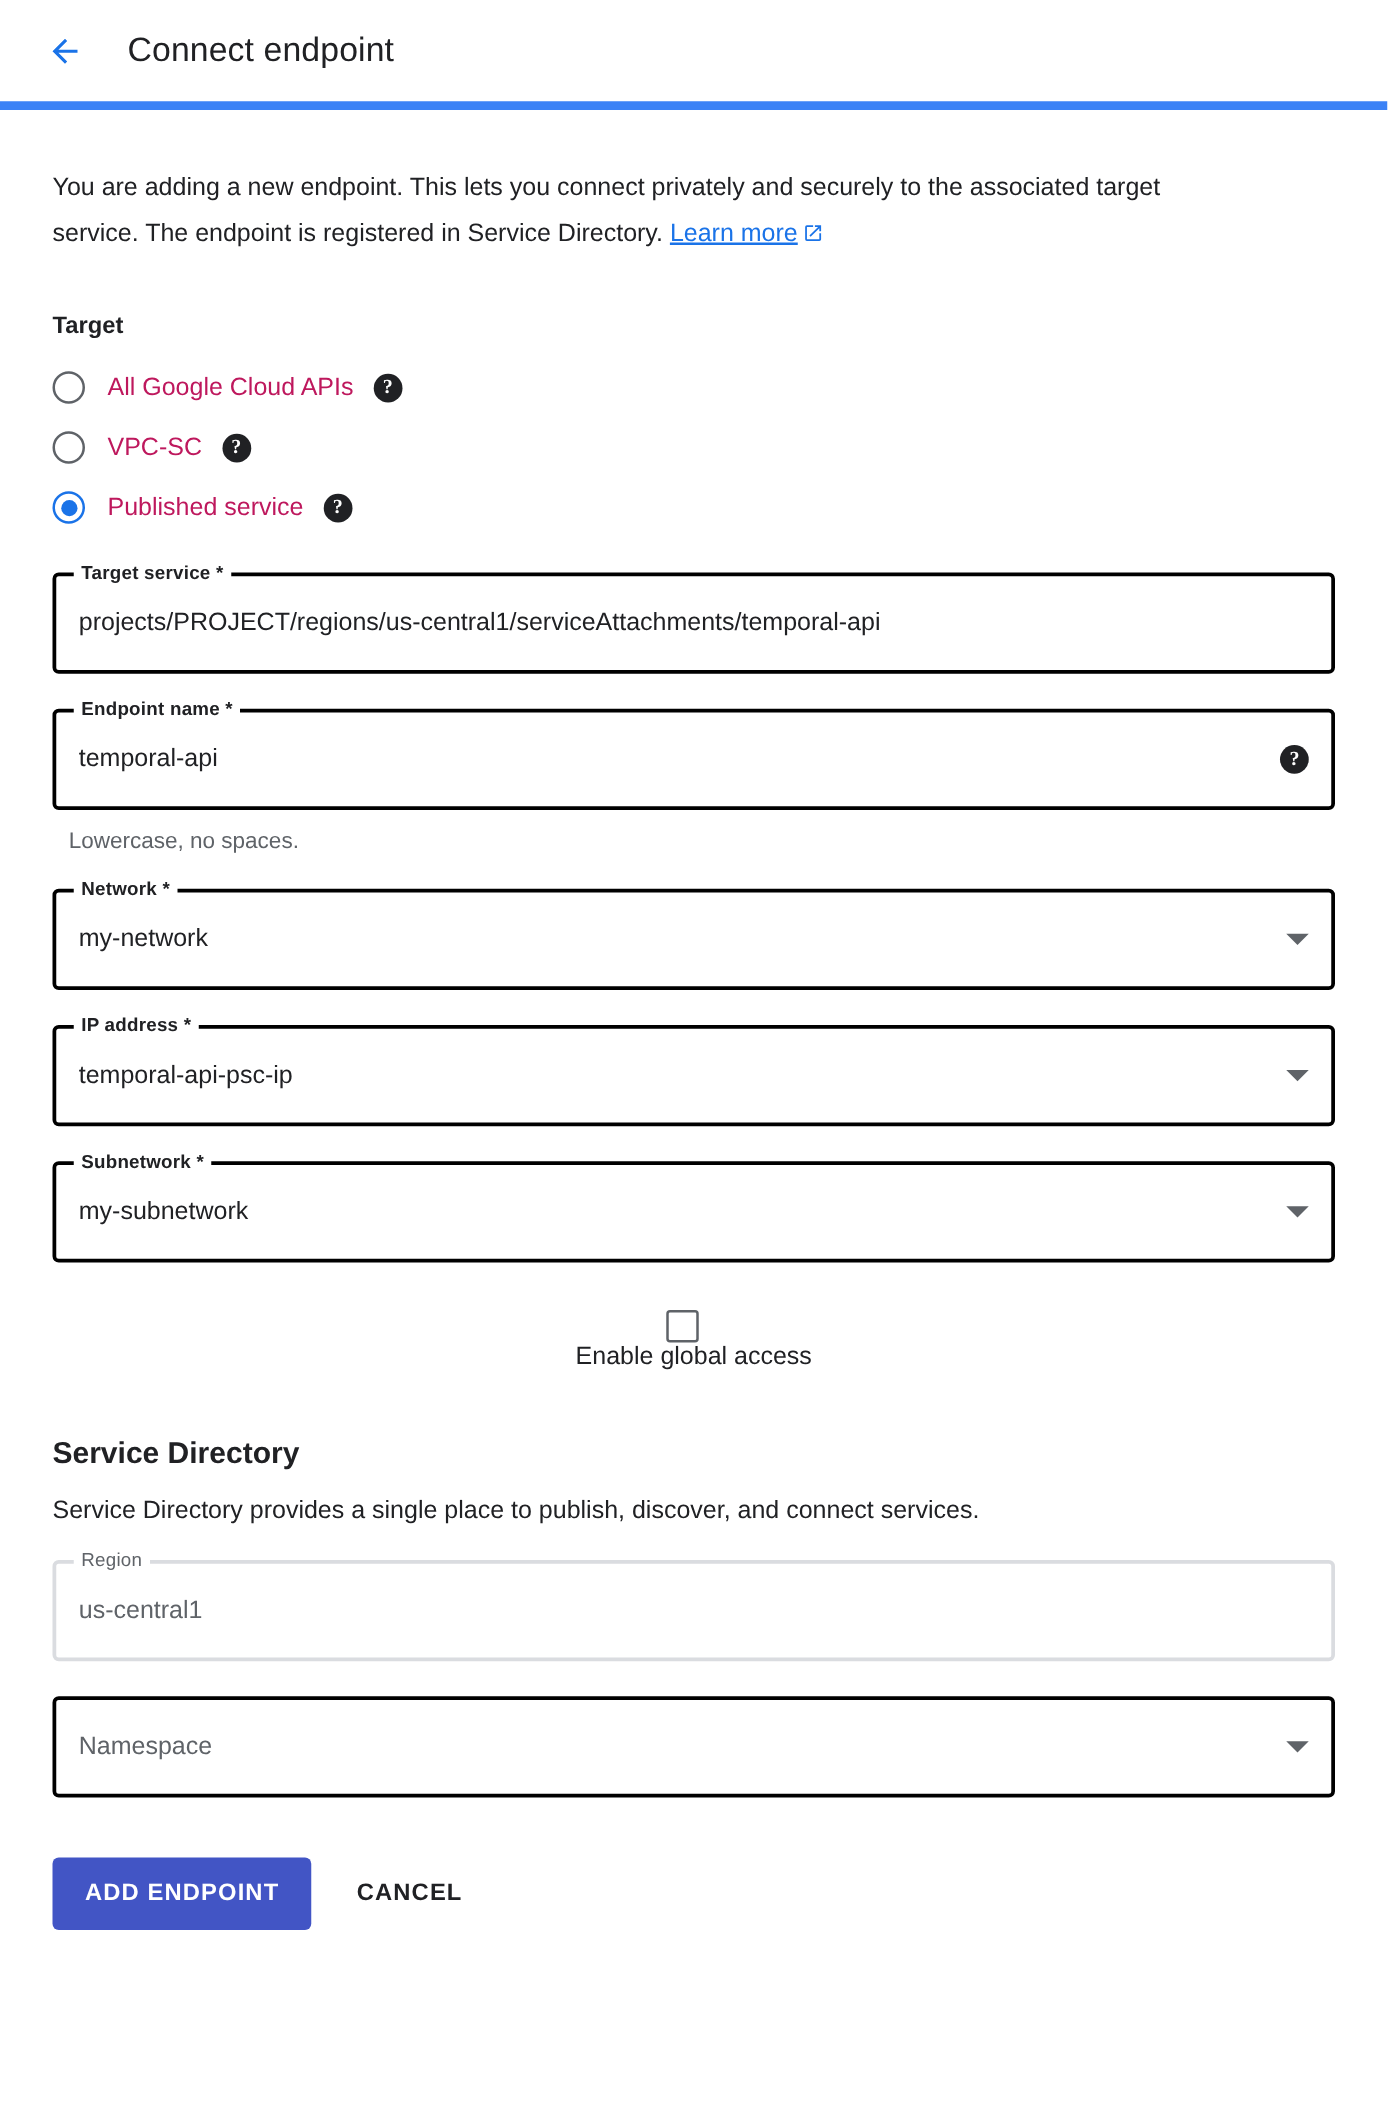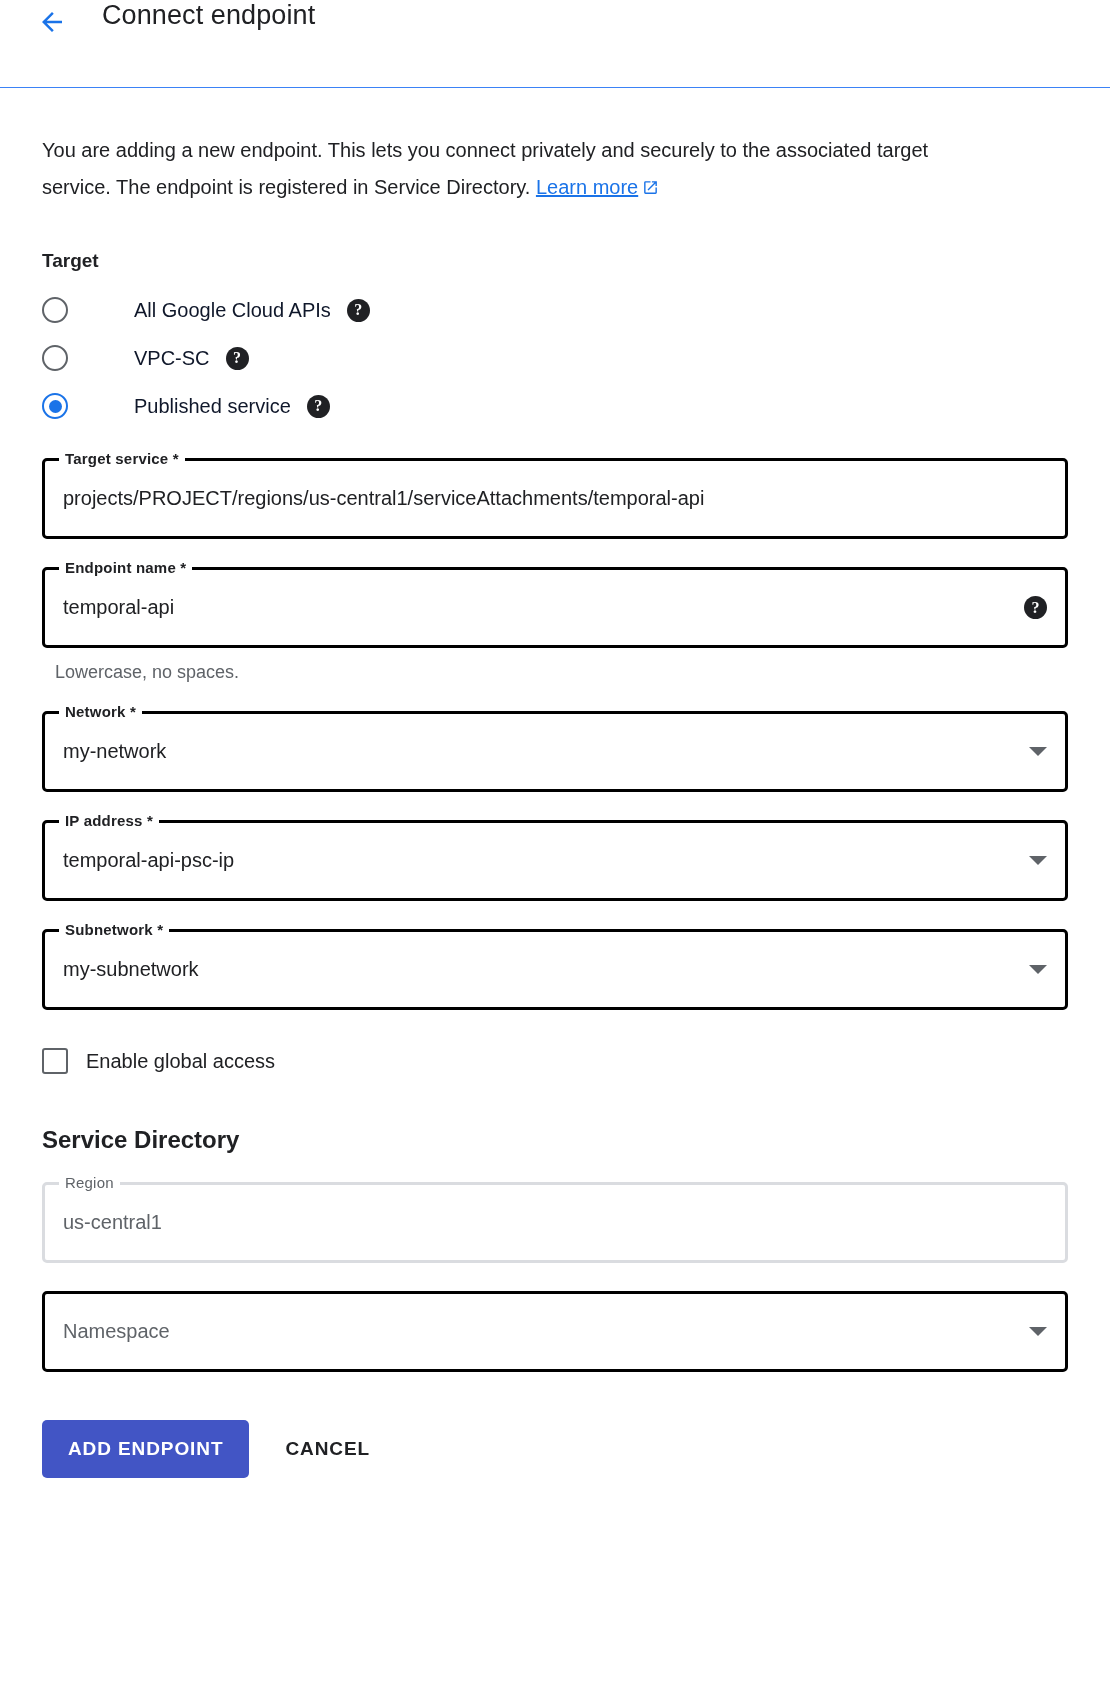--- a/index.html
+++ b/index.html
@@ -16,22 +16,23 @@
     width: 1110px;
     min-height: 1690px;
     background: #fff;
     position: relative;
   }
 
   
   .header {
     height: 88px;
     display: flex;
+    align-items: center;
     padding-left: 30px;
-    border-bottom: 1px solid #3b82f6;
+    border-bottom: 7px solid #3b82f6;
   }
   .back-btn {
     width: 44px;
     height: 44px;
     display: flex;
     align-items: center;
     justify-content: center;
     cursor: pointer;
     background: none;
     border: none;
@@ -101,22 +102,21 @@
     left: 50%;
     top: 50%;
     width: 13px;
     height: 13px;
     margin: -6.5px 0 0 -6.5px;
     border-radius: 50%;
     background: #1a73e8;
   }
   .radio-label {
     font-size: 20px;
-    color: #0f172a;
-    margin-left: 48px;
+    color: #be185d;
   }
   .help-icon {
     width: 23px;
     height: 23px;
     border-radius: 50%;
     background: #202124;
     color: #fff;
     font-size: 16px;
     font-weight: bold;
     display: inline-flex;
@@ -190,20 +190,21 @@
     font-size: 18px;
     color: #5f6368;
     margin: 14px 0 0 13px;
   }
 
   
   .checkbox-row {
     display: flex;
     align-items: center;
     margin-top: 38px;
+    flex-direction: column;
   }
   .checkbox {
     width: 26px;
     height: 26px;
     border: 2px solid #5f6368;
     border-radius: 3px;
     margin-right: 18px;
     background: #fff;
     cursor: pointer;
     flex: none;
@@ -343,20 +344,21 @@
         <span class="caret"></span>
       </div>
     </div>
 
     <div class="checkbox-row">
       <span class="checkbox"></span>
       <span class="checkbox-label">Enable global access</span>
     </div>
 
     <div class="sd-title">Service Directory</div>
+    <div class="sd-desc">Service Directory provides a single place to publish, discover, and connect services.</div>
 
     <div class="field">
       <div class="field-box disabled">
         <span class="field-legend muted">Region</span>
         <span class="field-value muted">us-central1</span>
       </div>
     </div>
 
     <div class="field">
       <div class="field-box">

